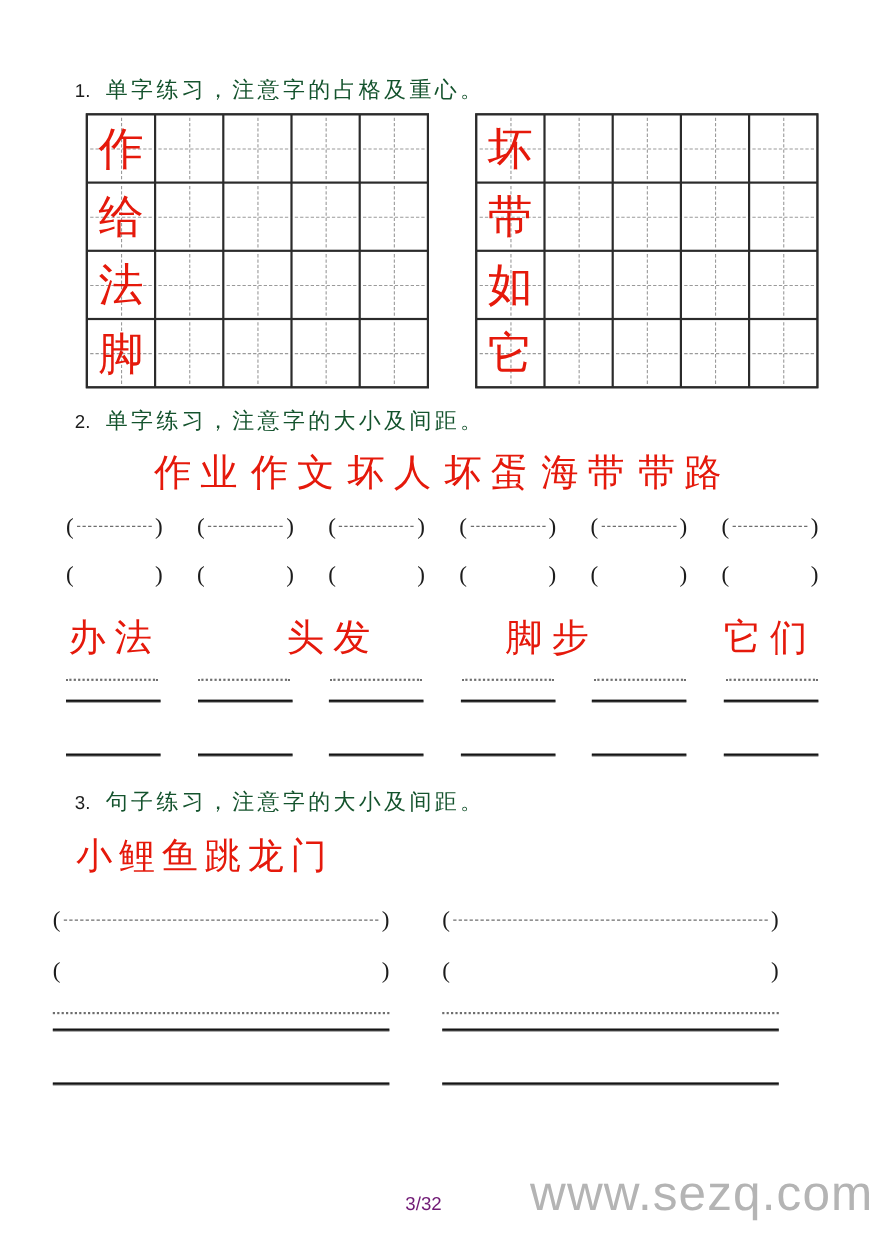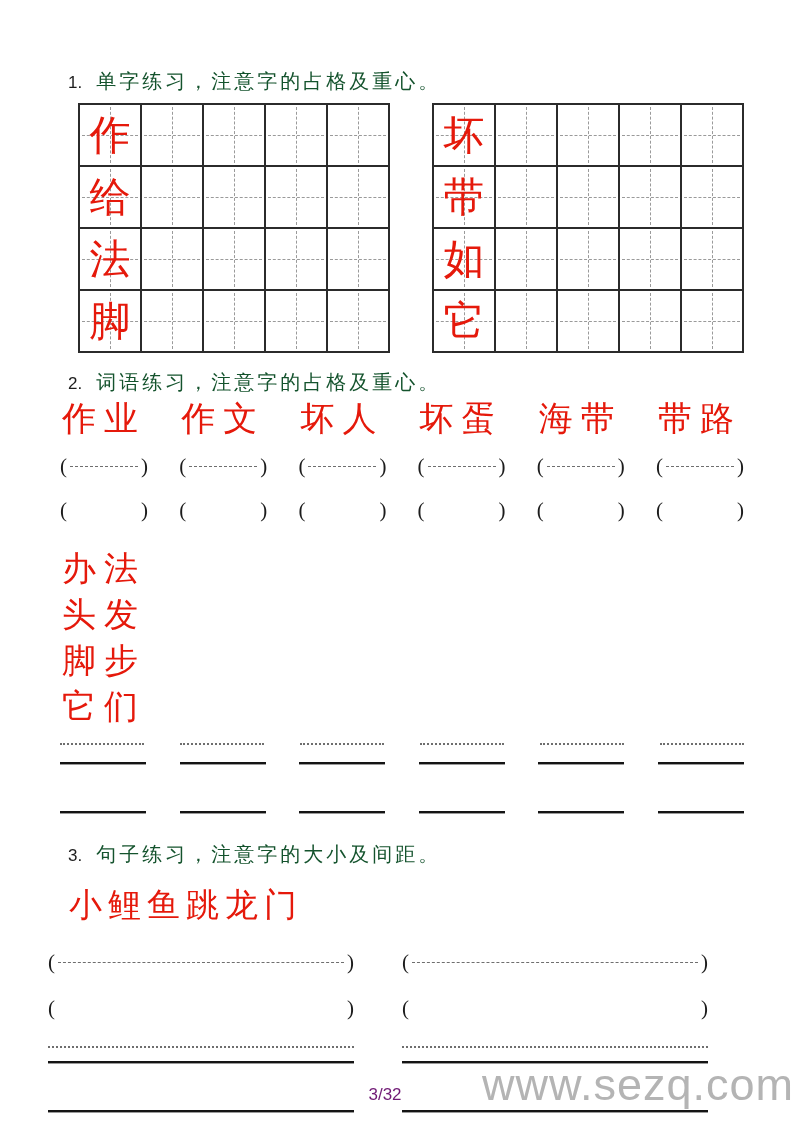--- a/index.html
+++ b/index.html
@@ -23,22 +23,22 @@
   .cell{position:relative;background:#ffffff;display:flex;align-items:center;justify-content:center;}
   .cell::before{content:"";position:absolute;left:50%;top:2px;bottom:2px;border-left:1px dashed #9a9a9a;}
   .cell::after{content:"";position:absolute;top:50%;left:2px;right:2px;border-top:1px dashed #9a9a9a;}
   .model-char{position:relative;z-index:2;color:#e5190b;font-size:41px;line-height:1;}
   
   .word-row{display:flex;justify-content:space-between;padding:0 56px 0 60px;}
   .word-row .word{
     width:88px;text-align:center;color:#e5190b;font-size:34px;letter-spacing:8px;
     line-height:46px;white-space:nowrap;
   }
-  .wr1{}
-  .wr2{margin-top:24px;flex-direction:column;}
+  .wr1{margin-top:12px;justify-content:center;}
+  .wr2{margin-top:24px;}
   .paren-group{display:flex;align-items:center;justify-content:space-between;}
   .word-row .paren-group{width:88px;}
   .par{font-size:21px;color:#1c1c1c;line-height:24px;}
   .mid{flex:1;margin:0 3px;border-top:1px dashed #6e6e6e;height:0;}
   .paren-empty .mid{border-top:none;}
   .pr1{margin-top:12px;}
   .pr2{margin-top:20px;}
   .dotted-line{border-top:2px dotted #6e6e6e;height:0;}
   .word-row .dotted-line{width:84px;}
   .solid-line{height:2px;background:#141414;box-shadow:0 1px 0 #9a9a9a;}
@@ -138,21 +138,21 @@
         </div>
         <div class="cell"></div>
         <div class="cell"></div>
         <div class="cell"></div>
         <div class="cell"></div>
       </div>
   </div>
 
   <div class="heading h2">
     <span class="hnum">2.</span>
-    <span class="htitle">词语练习，注意字的占格及重心。</span>
+    <span class="htitle">单字练习，注意字的大小及间距。</span>
   </div>
 
   <div class="word-row wr1">
       <span class="word">作业</span>
       <span class="word">作文</span>
       <span class="word">坏人</span>
       <span class="word">坏蛋</span>
       <span class="word">海带</span>
       <span class="word">带路</span>
     </div>

